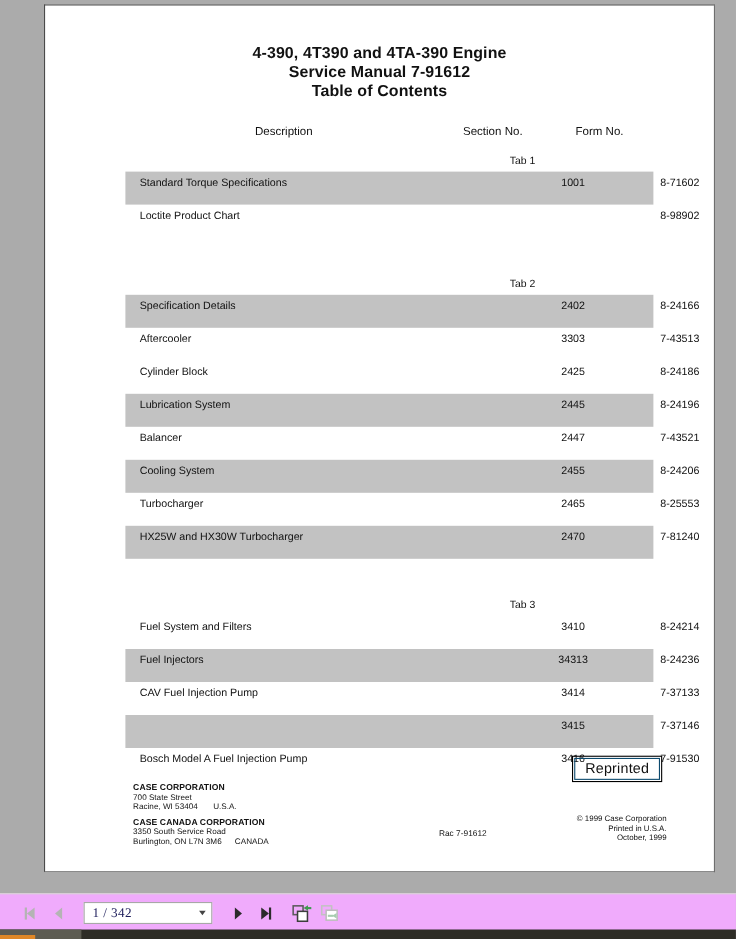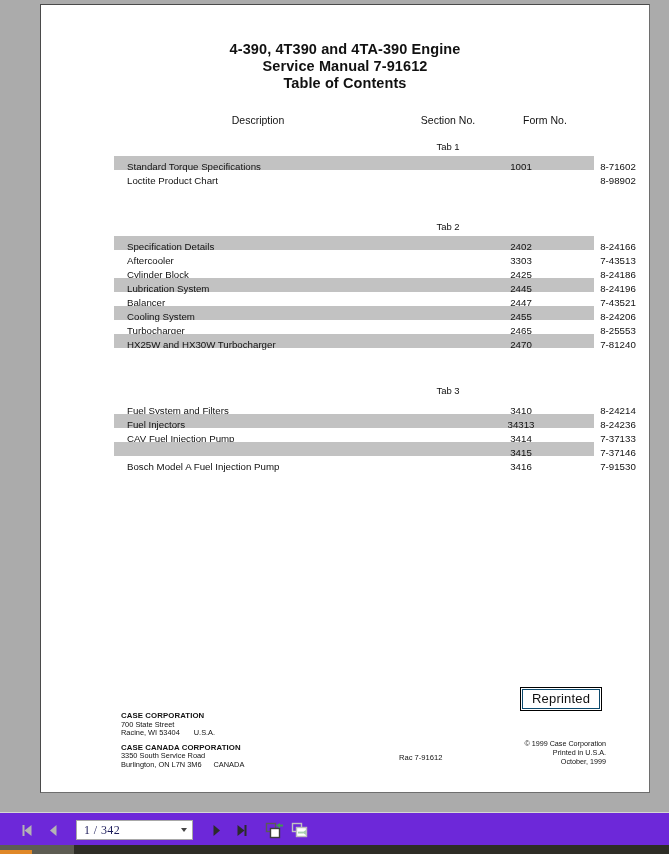--- a/index.html
+++ b/index.html
@@ -71,30 +71,31 @@
   .ch-desc { left: 217px; }
   .ch-sect { left: 407px; }
   .ch-form { left: 504px; }
 
   .tab-label {
     font-size: 9.5px;
     text-align: left;
     position: relative;
     height: 15px;
     margin-top: 11px;
+    margin-left: 27px;
   }
   .tab-label span {
     position: absolute;
     left: 407px;
     transform: translateX(-50%);
   }
 
   .row {
     position: relative;
-    height: 14px;
+    height: 30px;
     line-height: 21.8px;
     font-size: 9.7px;
   }
   .row.shaded { background: #c2c2c2; }
   .row .desc {
     position: absolute;
     left: 13px;
     white-space: nowrap;
   }
   .row .sect,
@@ -166,21 +167,21 @@
     line-height: 8.8px;
   }
 
   
   #toolbar {
     position: absolute;
     left: 0;
     top: 812px;
     width: 669px;
     height: 35px;
-    background: #6d28d9;
+    background: #f0abfc;
     border-top: 1px solid #d6d6d4;
     box-sizing: border-box;
   }
   .tb-items {
     display: flex;
     align-items: center;
     height: 100%;
     padding-left: 14px;
     gap: 0px;
   }

